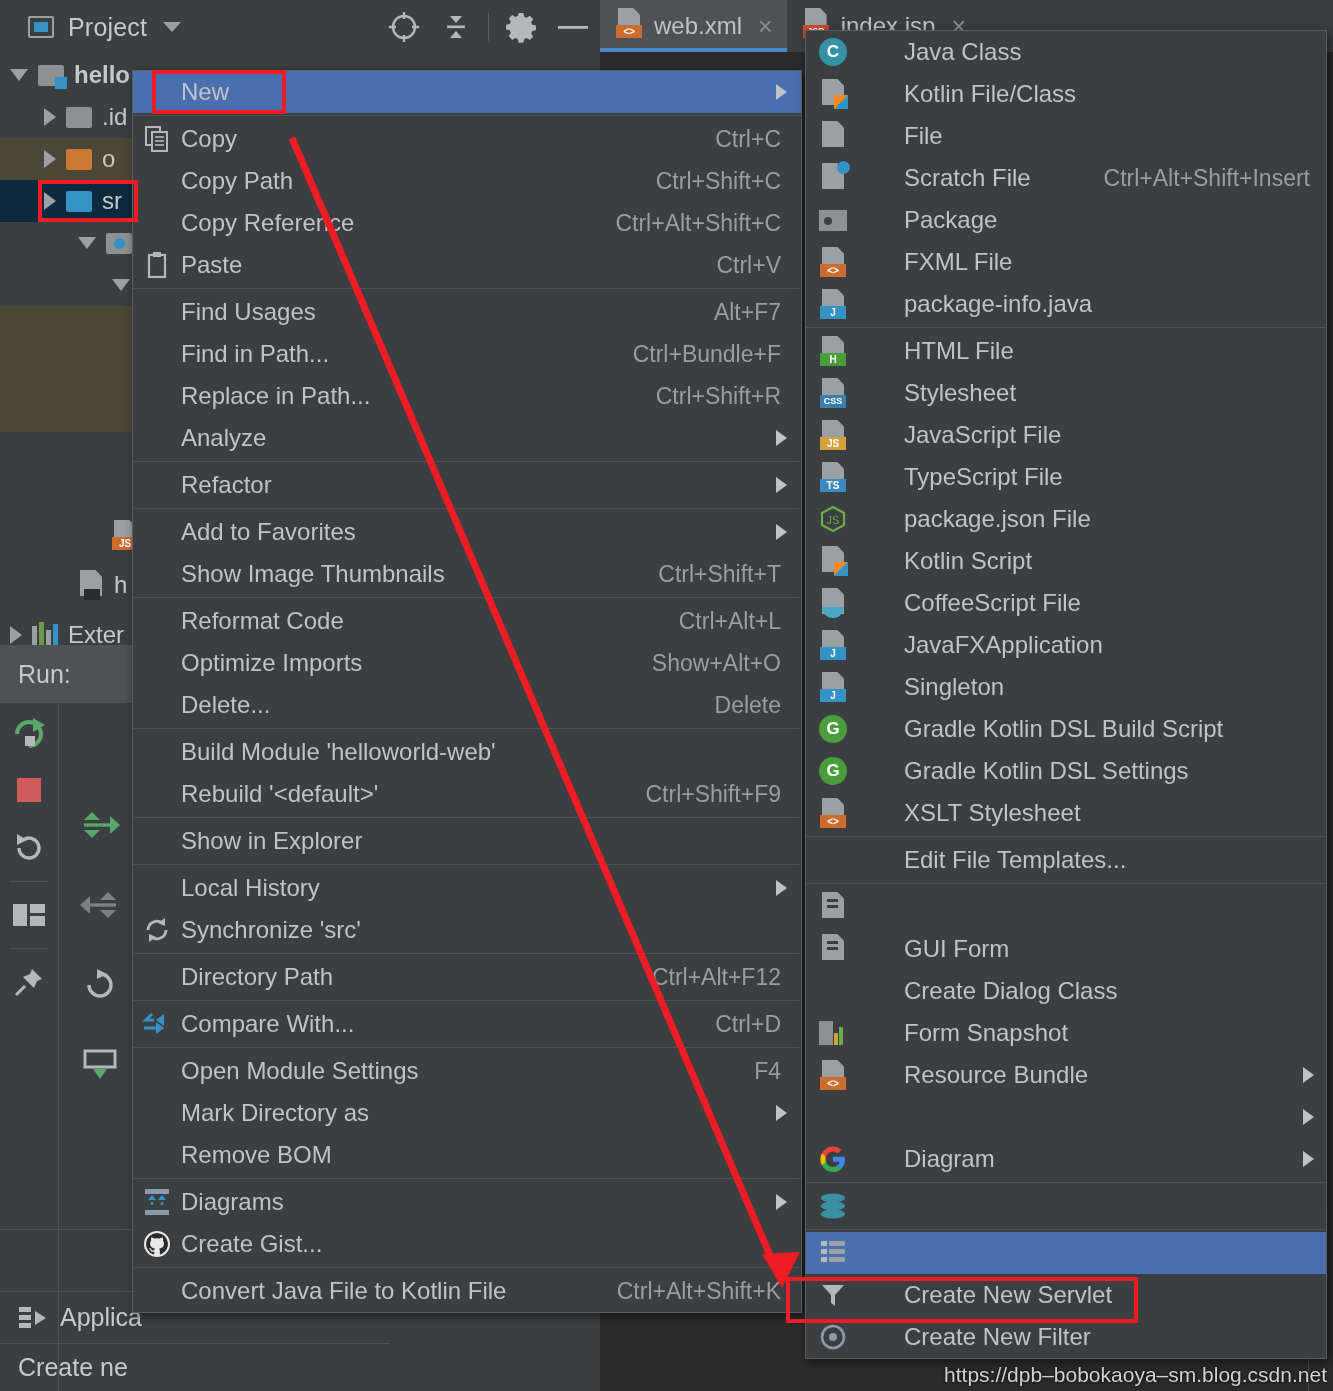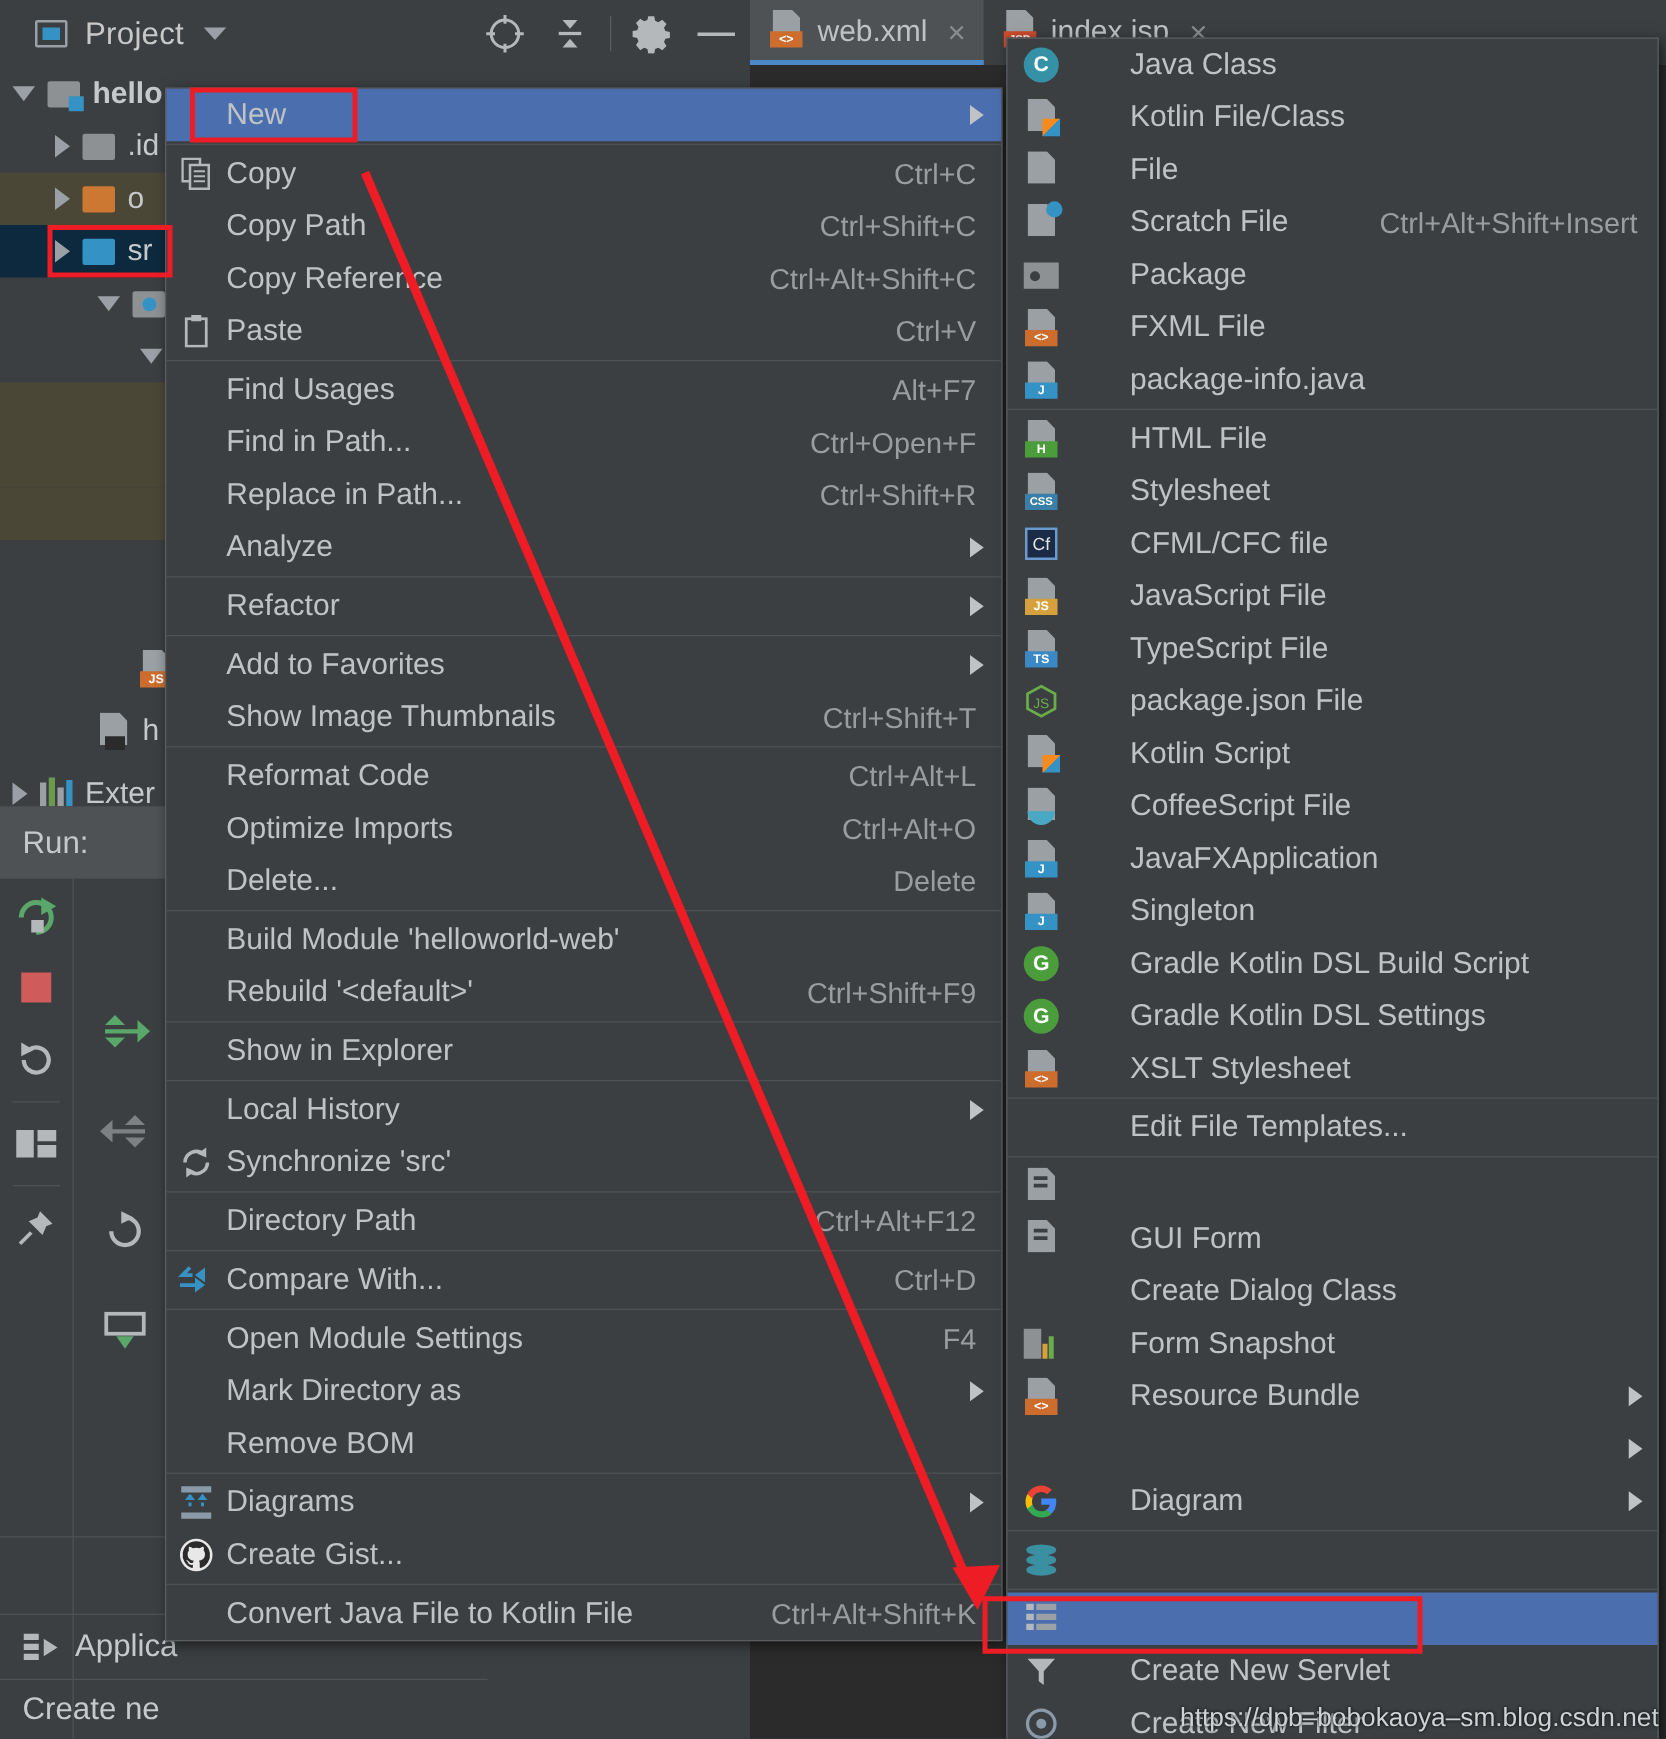--- a/index.html
+++ b/index.html
@@ -422,21 +422,21 @@
     <div class="sep"></div>
 
     <div class="mi">
       <span class="ico"></span>
       <span class="lbl">Find Usages</span>
       <span class="acc">Alt+F7</span>
     </div>
     <div class="mi">
       <span class="ico"></span>
       <span class="lbl">Find in Path...</span>
-      <span class="acc">Ctrl+Open+F</span>
+      <span class="acc">Ctrl+Bundle+F</span>
     </div>
     <div class="mi">
       <span class="ico"></span>
       <span class="lbl">Replace in Path...</span>
       <span class="acc">Ctrl+Shift+R</span>
     </div>
     <div class="mi">
       <span class="ico"></span>
       <span class="lbl">Analyze</span>
       <span class="sub"></span>
@@ -463,21 +463,21 @@
     <div class="sep"></div>
 
     <div class="mi">
       <span class="ico"></span>
       <span class="lbl">Reformat Code</span>
       <span class="acc">Ctrl+Alt+L</span>
     </div>
     <div class="mi">
       <span class="ico"></span>
       <span class="lbl">Optimize Imports</span>
-      <span class="acc">Ctrl+Alt+O</span>
+      <span class="acc">Show+Alt+O</span>
     </div>
     <div class="mi">
       <span class="ico"></span>
       <span class="lbl">Delete...</span>
       <span class="acc">Delete</span>
     </div>
     <div class="sep"></div>
 
     <div class="mi">
       <span class="ico"></span>
@@ -660,26 +660,20 @@
       <span class="ico">
         <span class="ft">
             <span class="pg"></span>
             <span class="bdg" style="background:#3a7fa8;font-size:9px;">CSS</span>
           </span>
       </span>
       <span class="lbl">Stylesheet</span>
     </div>
     <div class="si">
       <span class="ico">
-        <span style="display:inline-block;width:26px;height:26px;border:2px solid #6a9ad0;background:#1b2a45;color:#dfe3e6;font-size:14px;line-height:22px;text-align:center;">Cf</span>
-      </span>
-      <span class="lbl">CFML/CFC file</span>
-    </div>
-    <div class="si">
-      <span class="ico">
         <span class="ft">
             <span class="pg"></span>
             <span class="bdg" style="background:#d6a13c;">JS</span>
           </span>
       </span>
       <span class="lbl">JavaScript File</span>
     </div>
     <div class="si">
       <span class="ico">
         <span class="ft">

